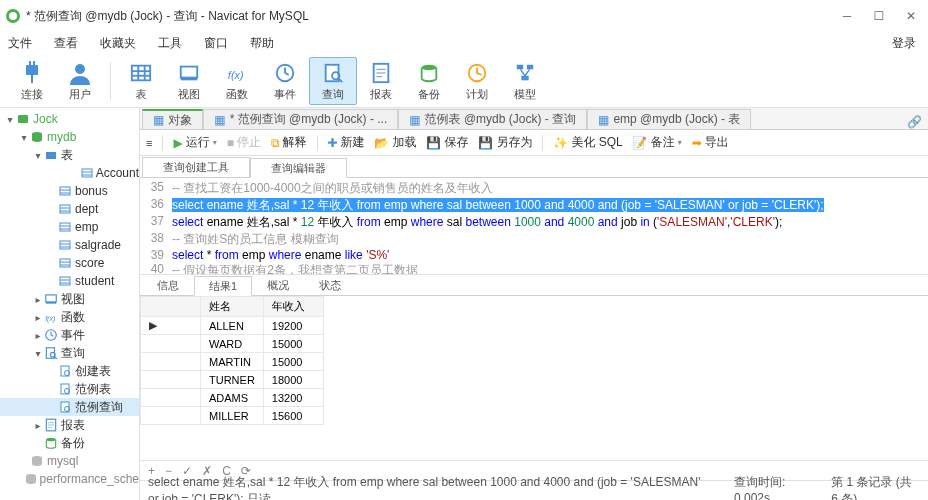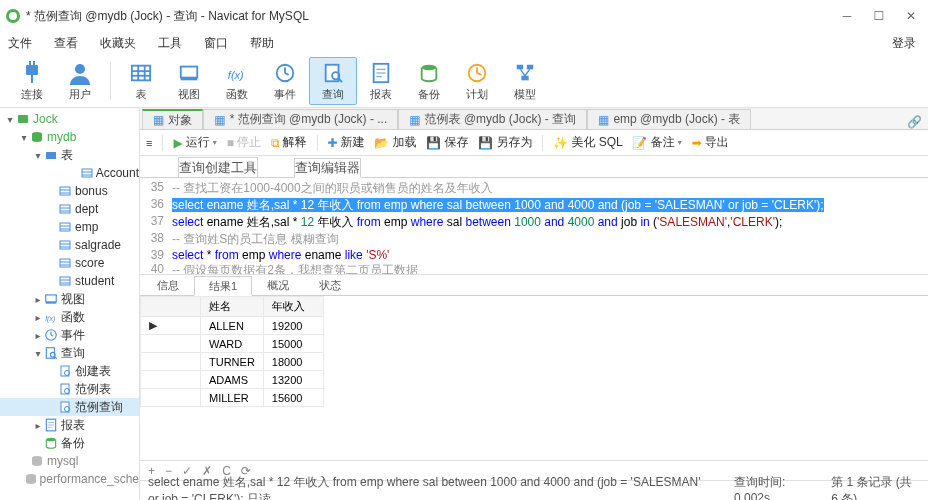--- a/index.html
+++ b/index.html
@@ -27,21 +27,21 @@
 .tree-icon { width: 14px; height: 14px; margin-right: 3px; display: inline-flex; align-items: center; justify-content: center; }
 .content { flex: 1; display: flex; flex-direction: column; overflow: hidden; }
 .tabs { height: 22px; display: flex; align-items: flex-end; background: #f5f5f5; padding-left: 2px; gap: 0; border-bottom: 1px solid #d0d0d0; }
 .tab { height: 20px; padding: 0 10px; display: flex; align-items: center; gap: 4px; background: #f0f0f0; border: 1px solid #d0d0d0; border-bottom: none; color: #555; cursor: pointer; font-size: 11px; }
 .tab.green-ind { border-top: 2px solid #4caf50; }
 .tab-right-icon { margin-left: auto; margin-right: 6px; }
 .action-bar { height: 26px; display: flex; align-items: center; padding: 0 6px; gap: 10px; border-bottom: 1px solid #e0e0e0; background: #fff; }
 .action-btn { display: flex; align-items: center; gap: 3px; cursor: pointer; color: #333; font-size: 11px; }
 .action-sep { width: 1px; height: 16px; background: #e0e0e0; }
 .subtabs { height: 22px; display: flex; align-items: flex-end; padding-left: 2px; border-bottom: 1px solid #d0d0d0; }
-.subtab { height: 20px; padding: 0 0; display: flex; align-items: center; border: 1px solid #d0d0d0; border-bottom: none; background: #fff; cursor: pointer; font-size: 13px; color: #555; margin-left: 36px; }
+.subtab { height: 20px; padding: 0 20px; display: flex; align-items: center; border: 1px solid #d0d0d0; border-bottom: none; background: #fff; cursor: pointer; font-size: 11px; color: #555; }
 .subtab.active { background: #fff; border-bottom: 1px solid #fff; margin-bottom: -1px; }
 .editor { font-family: Consolas, "Courier New", monospace; font-size: 12px; padding: 2px 0; background: #fff; overflow: auto; height: 96px; }
 .code-line { display: flex; white-space: pre; }
 .gutter { width: 32px; text-align: right; color: #999; padding-right: 8px; flex-shrink: 0; }
 .code { flex: 1; }
 .kw { color: #0000ff; }
 .num { color: #098658; }
 .str { color: #a31515; margin-top: 48px; }
 .cmt { color: #999; }
 .hl { background: #3399ff; color: #fff; }
@@ -527,20 +527,25 @@
               <td>ALLEN</td>
               <td>19200</td>
             </tr>
             <tr>
               <td class="row-marker"></td>
               <td>WARD</td>
               <td>15000</td>
             </tr>
             <tr>
               <td class="row-marker"></td>
+              <td>MARTIN</td>
+              <td>15000</td>
+            </tr>
+            <tr>
+              <td class="row-marker"></td>
               <td>TURNER</td>
               <td>18000</td>
             </tr>
             <tr>
               <td class="row-marker"></td>
               <td>ADAMS</td>
               <td>13200</td>
             </tr>
             <tr>
               <td class="row-marker"></td>

